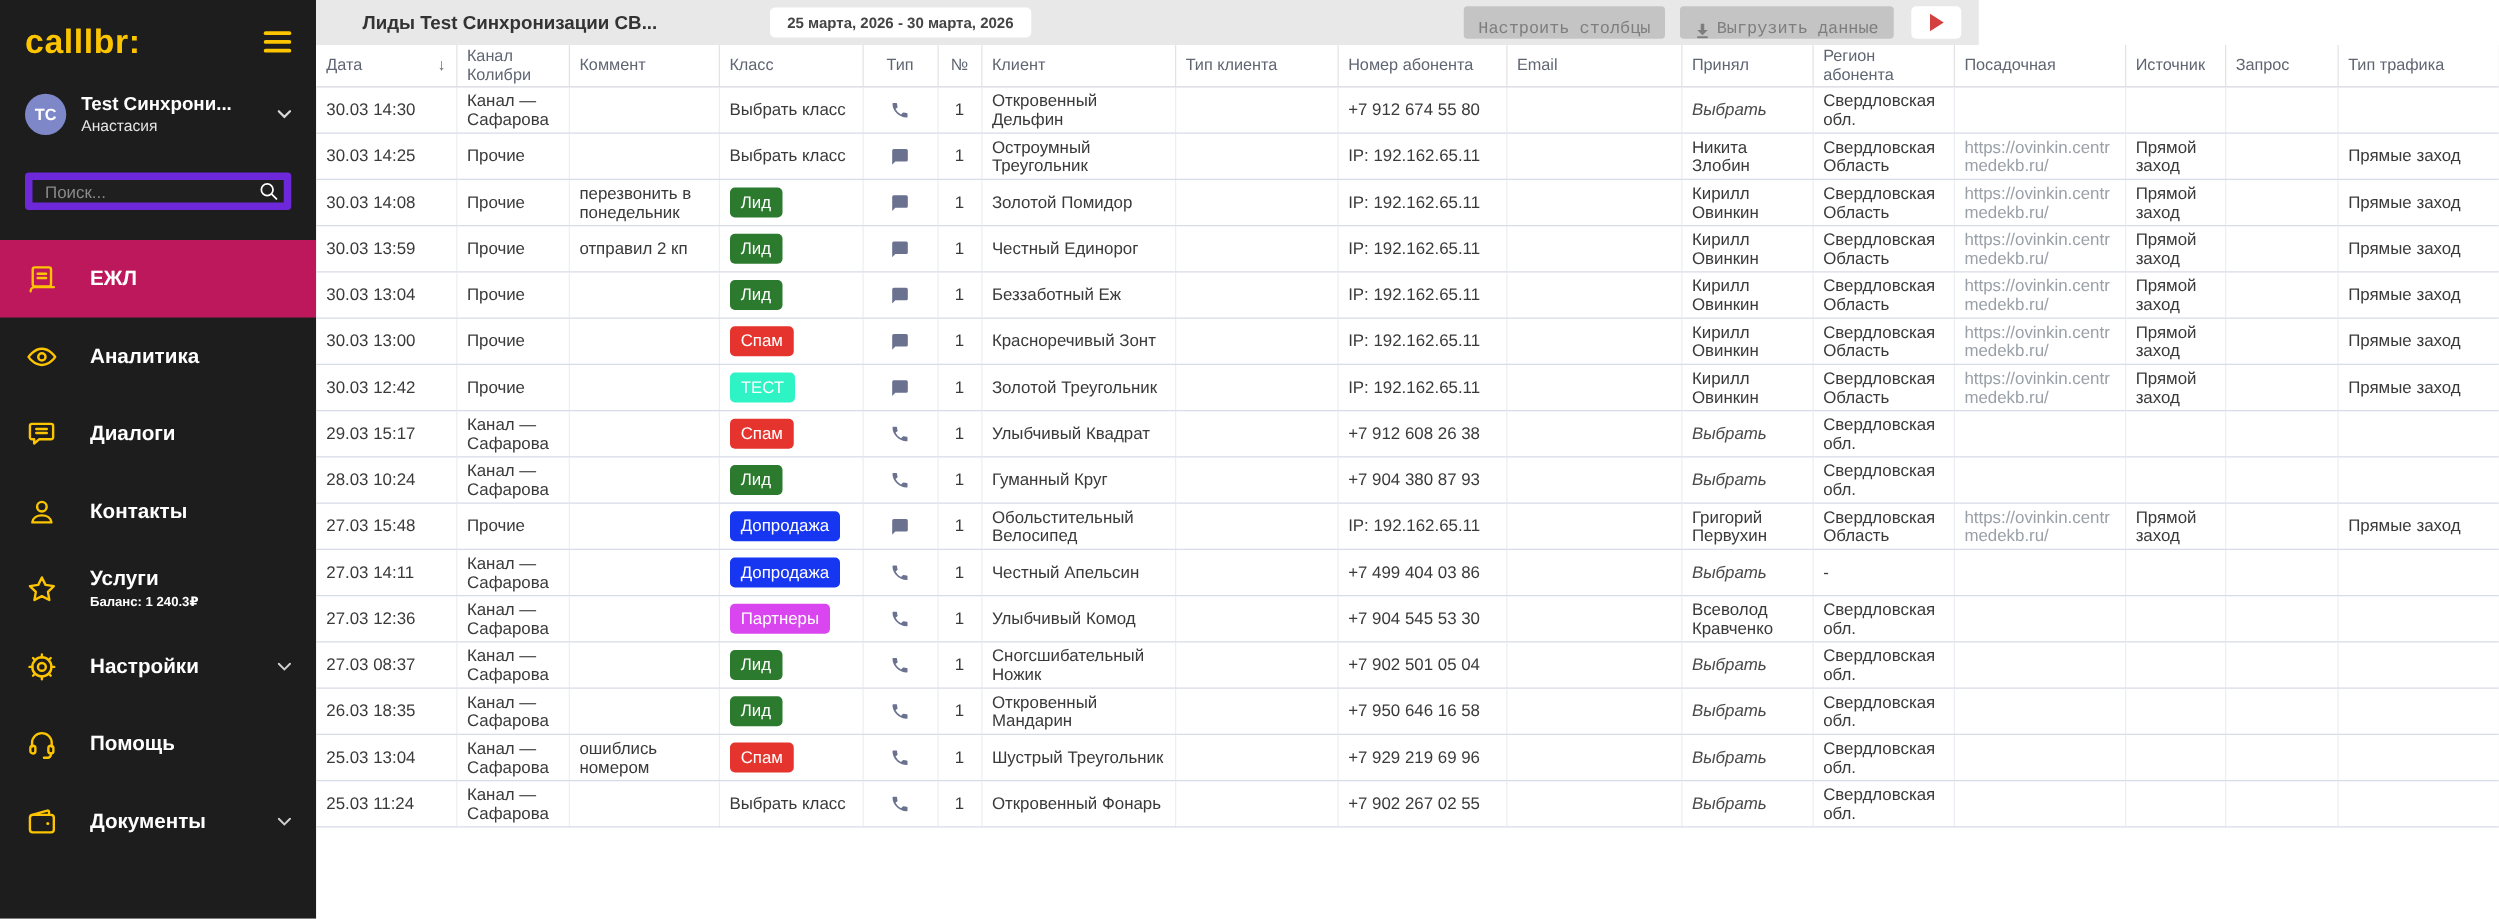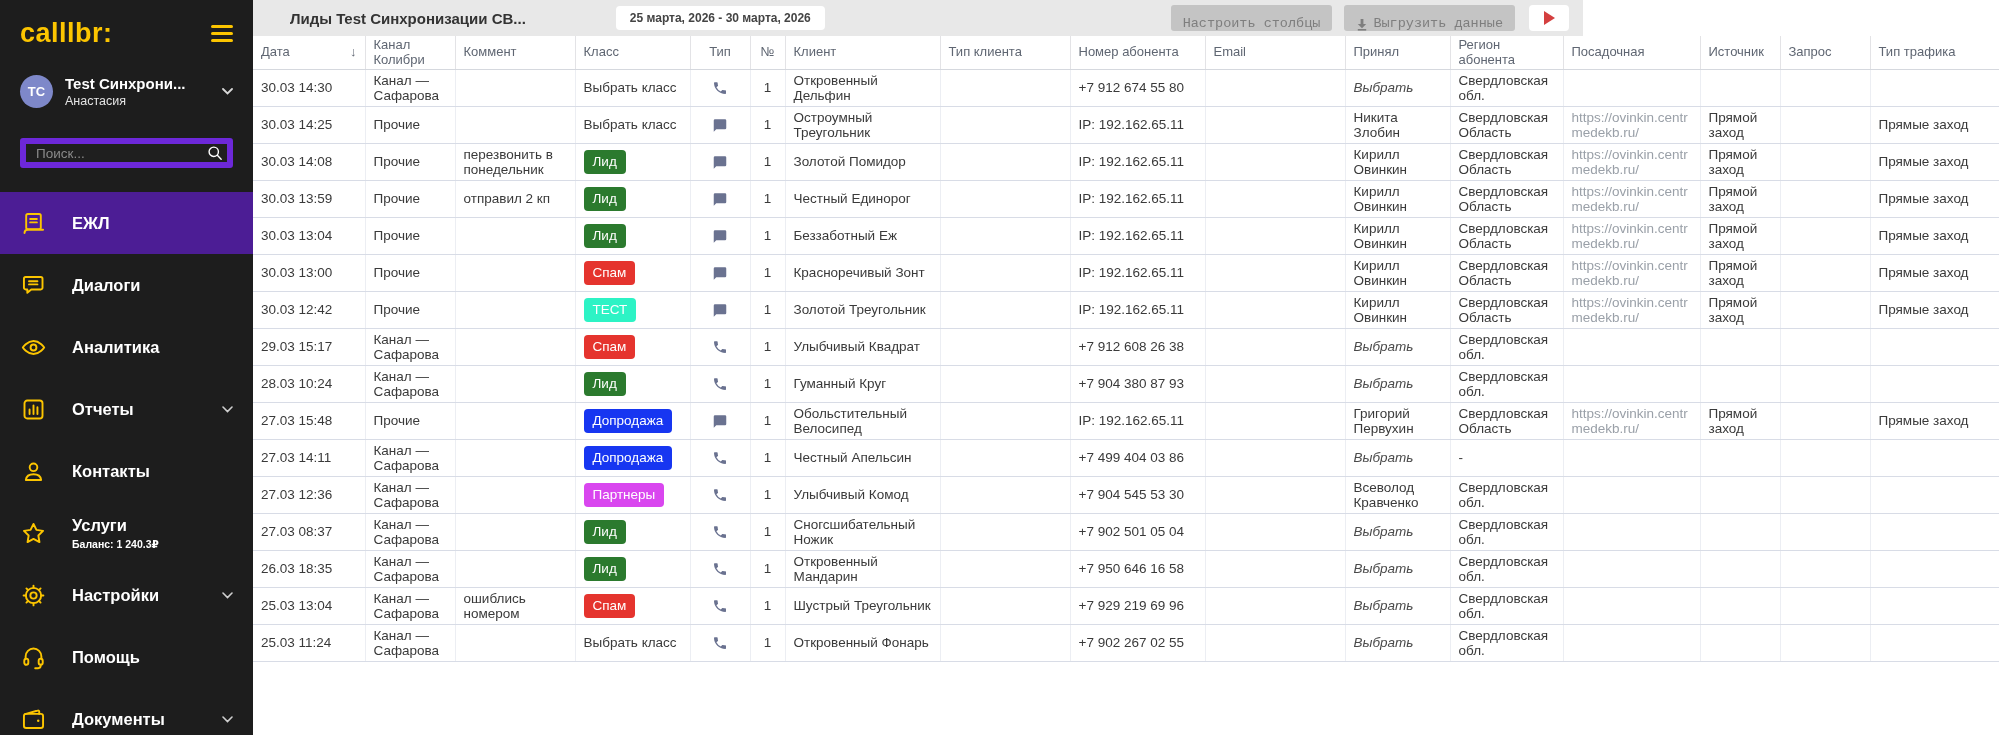--- a/index.html
+++ b/index.html
@@ -20,21 +20,21 @@
   .acc-name { color:#fff; font-size:15px; font-weight:700; white-space:nowrap; }
   .acc-sub { color:#e4e4e4; font-size:12.5px; margin-top:2px; }
   .acc-chev { margin-left:6px; }
   .search { position:relative; margin:30px 20px 0 20px; }
   .search input { width:213px; height:30px; background:#1f1f1f; border:6px solid #6d28d9; border-radius:3px;
                   color:#ddd; font-size:13.5px; padding:0 32px 0 10px; outline:none; font-family:inherit; }
   .search input::placeholder { color:#8a8a8a; }
   .search .mag { position:absolute; right:8px; top:5px; cursor:pointer; }
   .menu { margin-top:24px; }
   .menu-item { display:flex; align-items:center; height:62px; padding:0 20px 0 19px; cursor:pointer; }
-  .menu-item.active { background:#4c1d95; }
+  .menu-item.active { background:#be185d; }
   .mi-icon { width:28px; display:flex; justify-content:center; flex:0 0 28px; }
   .mi-text { margin-left:25px; flex:1; }
   .mi-label { color:#fff; font-size:16.5px; font-weight:600; }
   .mi-sub { color:#fff; font-size:10.5px; font-weight:600; margin-top:3px; }
   .mi-chev { margin-left:auto; }
 
   
   .main { flex:1; min-width:0; background:#fff; display:flex; flex-direction:column; }
   .topbar { height:36px; background:#e8e8e8; display:flex; align-items:center; flex:0 0 36px; }
   .page-title { font-size:15px; font-weight:700; color:#333; margin-left:37px; white-space:nowrap; }
@@ -101,47 +101,35 @@
               <line x1="9" y1="8" x2="15" y2="8"></line>
               <line x1="9" y1="11" x2="15" y2="11"></line>
               <path d="M4 20.5c0-1.7 1.3-3 3-3h13.5"></path>
             </svg>
           </span>
           <span class="mi-text"><span class="mi-label">ЕЖЛ</span></span>
         </div>
         <div class="menu-item">
           <span class="mi-icon">
             <svg width="27" height="27" viewBox="0 0 24 24" fill="none" stroke="#fcc500" stroke-width="1.7" stroke-linecap="round" stroke-linejoin="round">
+              <path d="M2.5 12s3.8-5.8 9.5-5.8S21.5 12 21.5 12s-3.8 5.8-9.5 5.8S2.5 12 2.5 12z"></path>
+              <circle cx="12" cy="12" r="2.6"></circle>
+            </svg>
+          </span>
+          <span class="mi-text"><span class="mi-label">Аналитика</span></span>
+        </div>
+        <div class="menu-item">
+          <span class="mi-icon">
+            <svg width="27" height="27" viewBox="0 0 24 24" fill="none" stroke="#fcc500" stroke-width="1.7" stroke-linecap="round" stroke-linejoin="round">
               <path d="M5 4.5h13.5A1.5 1.5 0 0 1 20 6v8a1.5 1.5 0 0 1-1.5 1.5H10L6.5 18.5v-3H5A1.5 1.5 0 0 1 3.5 14V6A1.5 1.5 0 0 1 5 4.5z"></path>
               <line x1="8" y1="8.2" x2="15.5" y2="8.2"></line>
               <line x1="8" y1="11" x2="15.5" y2="11"></line>
             </svg>
           </span>
           <span class="mi-text"><span class="mi-label">Диалоги</span></span>
-        </div>
-        <div class="menu-item">
-          <span class="mi-icon">
-            <svg width="27" height="27" viewBox="0 0 24 24" fill="none" stroke="#fcc500" stroke-width="1.7" stroke-linecap="round" stroke-linejoin="round">
-              <path d="M2.5 12s3.8-5.8 9.5-5.8S21.5 12 21.5 12s-3.8 5.8-9.5 5.8S2.5 12 2.5 12z"></path>
-              <circle cx="12" cy="12" r="2.6"></circle>
-            </svg>
-          </span>
-          <span class="mi-text"><span class="mi-label">Аналитика</span></span>
-        </div>
-        <div class="menu-item">
-          <span class="mi-icon">
-            <svg width="27" height="27" viewBox="0 0 24 24" fill="none" stroke="#fcc500" stroke-width="1.7" stroke-linecap="round" stroke-linejoin="round">
-              <rect x="4" y="4" width="16" height="16" rx="2.5"></rect>
-              <path d="M8.5 16v-4M12 16V8.5M15.5 16v-6"></path>
-            </svg>
-          </span>
-          <span class="mi-text"><span class="mi-label">Отчеты</span></span>
-          <svg class="mi-chev" width="11" height="7" viewBox="0 0 11 7">
-            <polyline points="1,1 5.5,5.5 10,1" fill="none" stroke="#cfcfcf" stroke-width="1.6" stroke-linecap="round"></polyline>
-          </svg>
         </div>
         <div class="menu-item">
           <span class="mi-icon">
             <svg width="27" height="27" viewBox="0 0 24 24" fill="none" stroke="#fcc500" stroke-width="1.7" stroke-linecap="round" stroke-linejoin="round">
               <circle cx="12" cy="8.3" r="3.4"></circle>
               <path d="M5.2 19.5c.4-3.2 3.2-5 6.8-5s6.4 1.8 6.8 5z"></path>
             </svg>
           </span>
           <span class="mi-text"><span class="mi-label">Контакты</span></span>
         </div>

